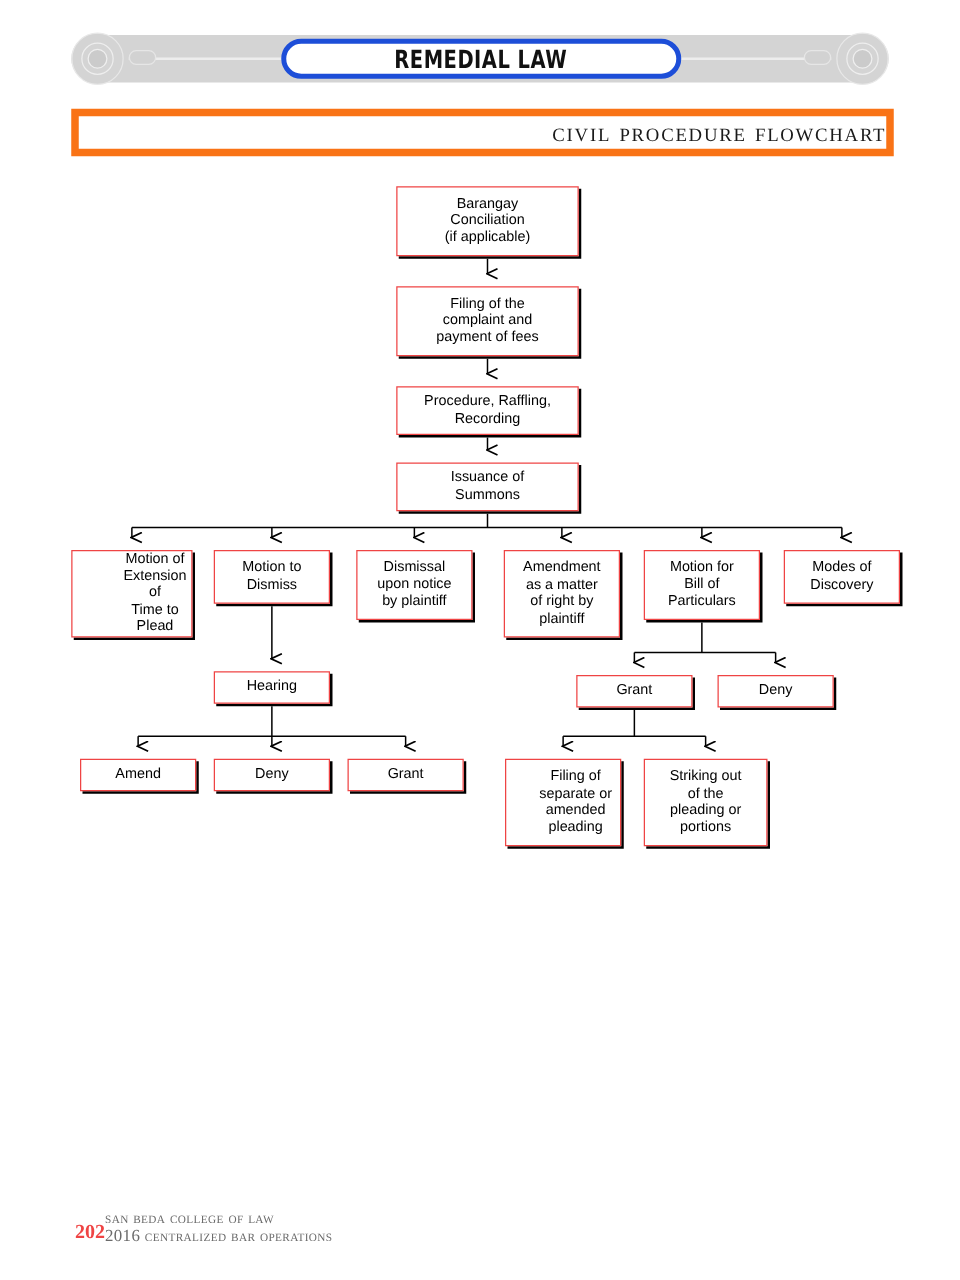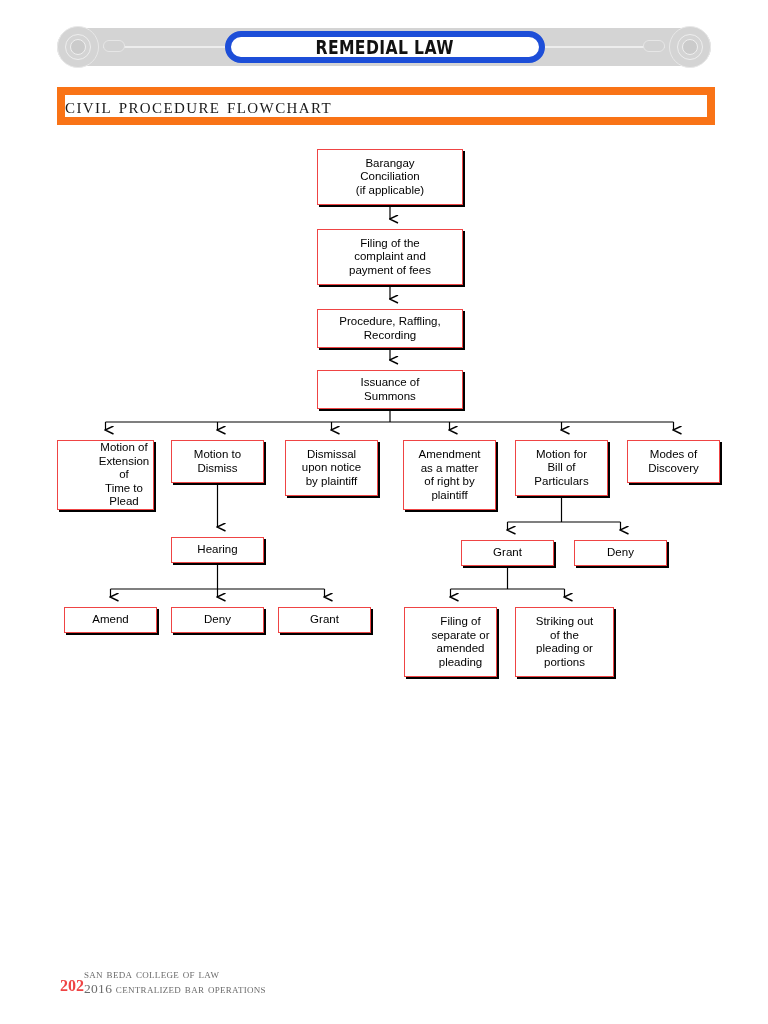--- a/index.html
+++ b/index.html
@@ -77,21 +77,21 @@
     box-sizing: border-box;
     background: #d2d2d2;
   }
   #header-banner .knob.left  { left: 46px; }
   #header-banner .knob.right { left: 586px; }
   #header-banner .pill {
     position: absolute;
     left: 168px; top: 5px;
     width: 320px; height: 32px;
     background: #ffffff;
-    border: 6px solid #1d4ed8;
+    border: 4px solid #1d4ed8;
     border-radius: 16px;
     box-sizing: border-box;
     display: flex;
     align-items: center;
     justify-content: center;
   }
   #header-banner .pill .txt {
     font-family: "DejaVu Sans", sans-serif;
     font-weight: bold;
     font-size: 20px;
@@ -101,26 +101,26 @@
     white-space: nowrap;
   }
 
   
   #title-box {
     position: absolute;
     left: 57px;
     top: 87px;
     width: 658px;
     height: 38px;
-    border: 8px solid #f97316;
+    border: 6px solid #f97316;
     background: #ffffff;
     box-sizing: border-box;
     display: flex;
     align-items: center;
-    justify-content: flex-start;
+    justify-content: flex-end;
   }
   #title-box .txt {
     font-family: "Liberation Serif", serif;
     font-size: 21px;
     color: #1a1a1a;
     letter-spacing: 1.4px;
     font-variant: small-caps;
     text-transform: lowercase;
   }
 

